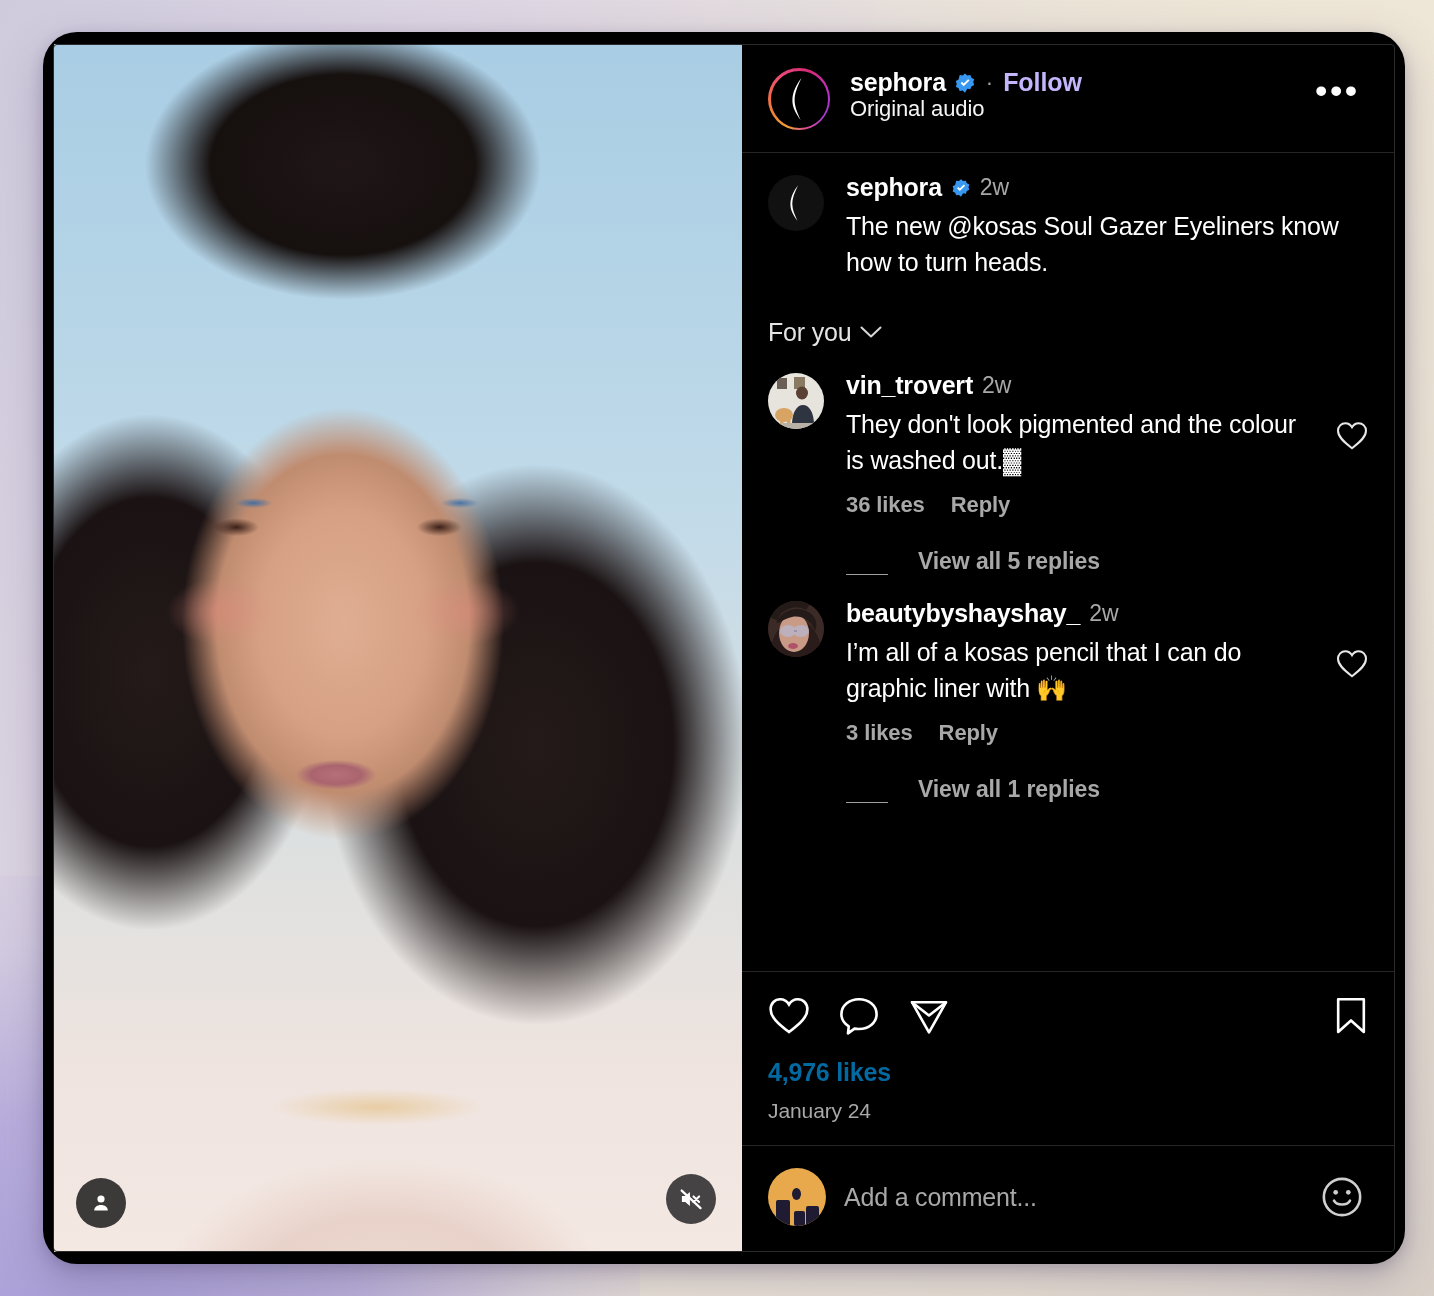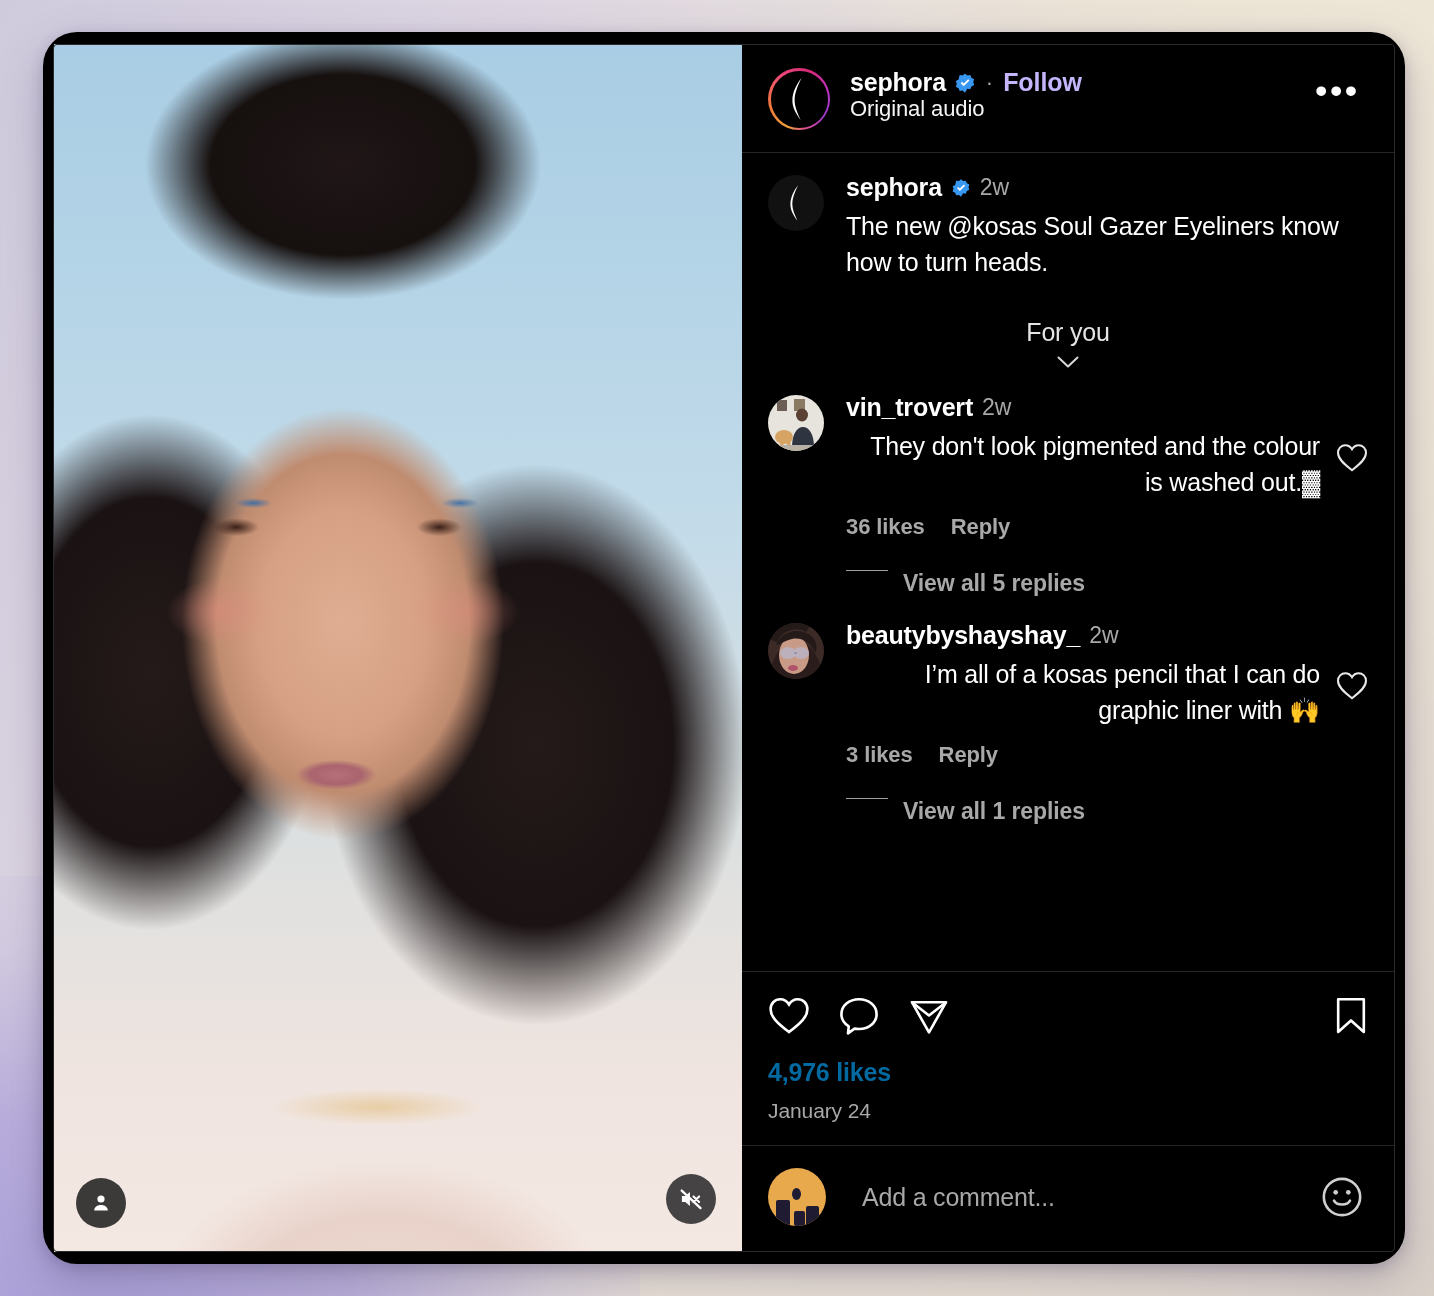--- a/index.html
+++ b/index.html
@@ -266,39 +266,38 @@
   }
   .meta .reply { cursor: pointer; }
 
   .foryou {
     display: flex;
     align-items: center;
     gap: 9px;
     margin-top: 38px;
     margin-bottom: 14px;
     cursor: pointer;
-    flex-direction: column;
   }
   .foryou-label { color: #e4e4e4; font-size: 25px; letter-spacing: -0.2px; }
 
-  .comment-block { margin-top: 26px; display: flex; align-items: flex-start; text-align: right; }
+  .comment-block { margin-top: 26px; display: flex; align-items: flex-start; }
   .comment-main { flex: 1; min-width: 0; display: flex; }
   .like-col {
     flex: none;
     width: 48px;
     display: flex;
     justify-content: flex-end;
     padding-top: 48px;
     cursor: pointer;
   }
 
   .view-replies {
     display: flex;
-    align-items: flex-start;
-    gap: 15px;
+    align-items: flex-end;
+    gap: 30px;
     margin-top: 30px;
     margin-left: 78px;
     cursor: pointer;
   }
   .vr-line { width: 42px; height: 1px; background: #a0a0a0; flex: none; }
   .vr-text {
     color: #a8a8a8;
     font-size: 23px;
     font-weight: bold;
     letter-spacing: -0.1px;
@@ -326,21 +325,21 @@
     margin-top: 12px;
     letter-spacing: -0.1px;
   }
 
   
   .addbar {
     flex: none;
     display: flex;
     align-items: center;
     padding: 22px 26px 26px 26px;
-    gap: 36px;
+    gap: 18px;
   }
   .me-avatar {
     width: 58px; height: 58px;
     border-radius: 50%;
     flex: none;
     overflow: hidden;
     background: #e8a84c;
     position: relative;
   }
   .me-avatar .blob1 {

